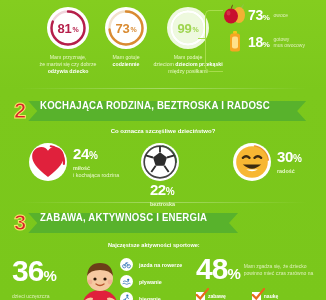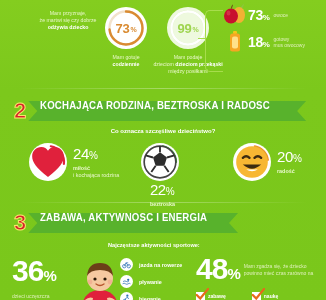--- a/index.html
+++ b/index.html
@@ -60,21 +60,21 @@
   
   .sec2 { position:absolute; left:0; top:96px; width:326px; height:108px; }
   .subq { text-align:center; font-size:6px; font-weight:bold; color:#ffffff; }
   .circrow { position:absolute; top:46px; left:0; width:326px; height:48px; }
   .circitem { position:absolute; display:flex; align-items:center; }
   .circ { position:relative; width:40px; height:40px; flex:0 0 40px; }
   .circ svg { display:block; width:40px; height:40px; }
   .circ .glyph { position:absolute; left:0; top:0; width:40px; height:40px;
                  display:flex; align-items:center; justify-content:center; font-size:16px; }
   .cinfo { margin-left:5px; }
-  .cpct { font-size:15px; font-weight:normal; color:#ffffff; line-height:15px; letter-spacing:-0.4px; }
+  .cpct { font-size:15px; font-weight:bold; color:#ffffff; line-height:15px; letter-spacing:-0.4px; }
   .cpct .pc { font-size:10px; }
   .clbl { font-size:5.4px; font-weight:bold; color:#e9f8cc; line-height:6.4px; margin-top:2px; }
   .clbl span { font-weight:normal; }
 
   
   .sec3 { position:absolute; left:0; top:208px; width:326px; height:92px; }
   .subq3 { position:absolute; left:108px; top:34px; font-size:5.6px;
            font-weight:bold; color:#ffffff; }
   .big36 { position:absolute; left:12px; top:48px; }
   .bignum { font-size:30px; font-weight:bold; color:#ffffff; line-height:30px; letter-spacing:-1px; }
@@ -99,20 +99,31 @@
   .checklbl { font-size:5px; font-weight:bold; color:#ffffff; margin-left:3px; margin-top:1px; }
 </style>
 </head>
 <body>
 
 <div class="page">
 
   <div class="sec1">
 
     <div class="donut-wrap" style="left:20px;top:6px;width:96px;">
+      <div class="donut">
+        <svg viewBox="0 0 44 44">
+          <circle cx="22" cy="22" r="21" fill="#ffffff"></circle>
+          <circle cx="22" cy="22" r="16.5" fill="none" stroke="#f0d5dd" stroke-width="2.4"></circle>
+          <circle cx="22" cy="22" r="16.5" fill="none" stroke="#b51f4a" stroke-width="2.4" stroke-dasharray="83.9 103.7" stroke-linecap="round" transform="rotate(-90 22 22)"></circle>
+        </svg>
+        <div class="val" style="color:#b51f4a;">
+          <span>81</span>
+            <span class="pc">%</span>
+        </div>
+      </div>
       <div class="cap">
         <span>Mam przyznaje,</span><br>
         <span>że martwi się czy dobrze</span><br>
         <b>odżywia dziecko</b>
       </div>
     </div>
 
     <div class="donut-wrap" style="left:78px;top:6px;width:96px;">
       <div class="donut">
         <svg viewBox="0 0 44 44">
@@ -263,21 +274,21 @@
               <circle cx="12" cy="12" r="9.5" fill="#f7b733"></circle>
               <path d="M6.5 9.5 q2 -2 4 0" stroke="#3b2b10" stroke-width="1.4" fill="none" stroke-linecap="round"></path>
               <path d="M13.5 9.5 q2 -2 4 0" stroke="#3b2b10" stroke-width="1.4" fill="none" stroke-linecap="round"></path>
               <path d="M6.5 13.5 q5.5 5 11 0 Z" fill="#3b2b10"></path>
               <path d="M8.5 16.5 q3.5 2 7 0" fill="#ffffff"></path>
             </svg>
           </div>
         </div>
         <div class="cinfo">
           <div class="cpct">
-            <span>20</span><span class="pc">%</span>
+            <span>30</span><span class="pc">%</span>
           </div>
           <div class="clbl">radość</div>
         </div>
       </div>
 
     </div>
   </div>
 
   <div class="divider" style="top:202px;"></div>
 

